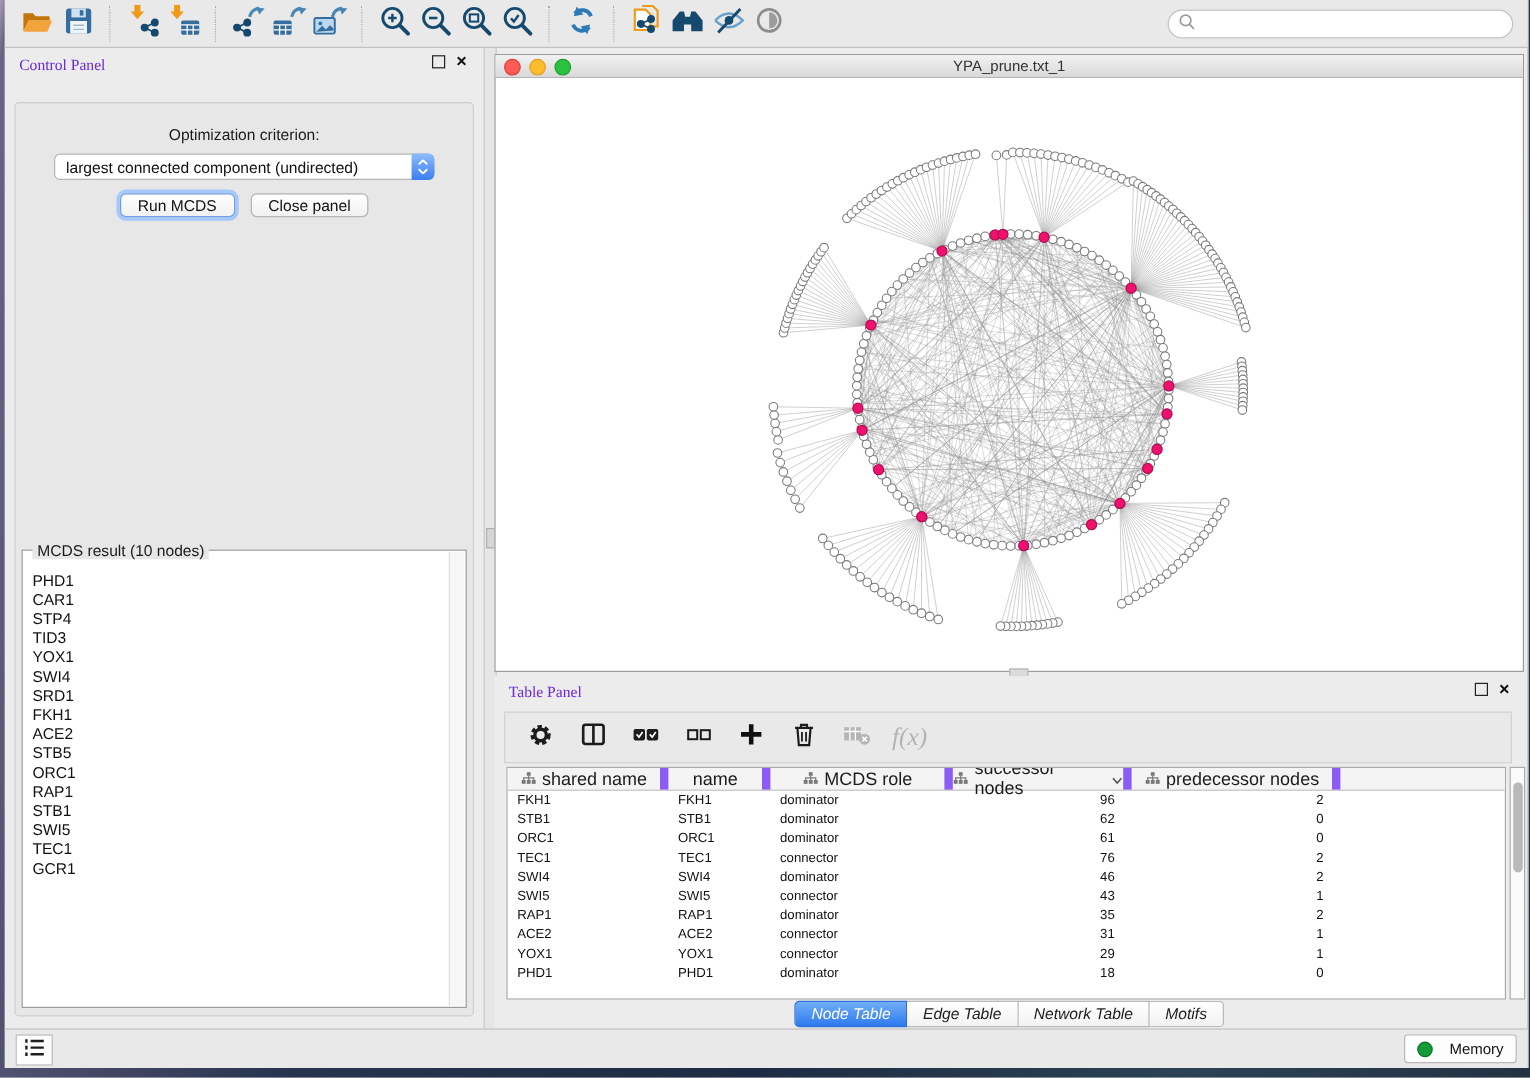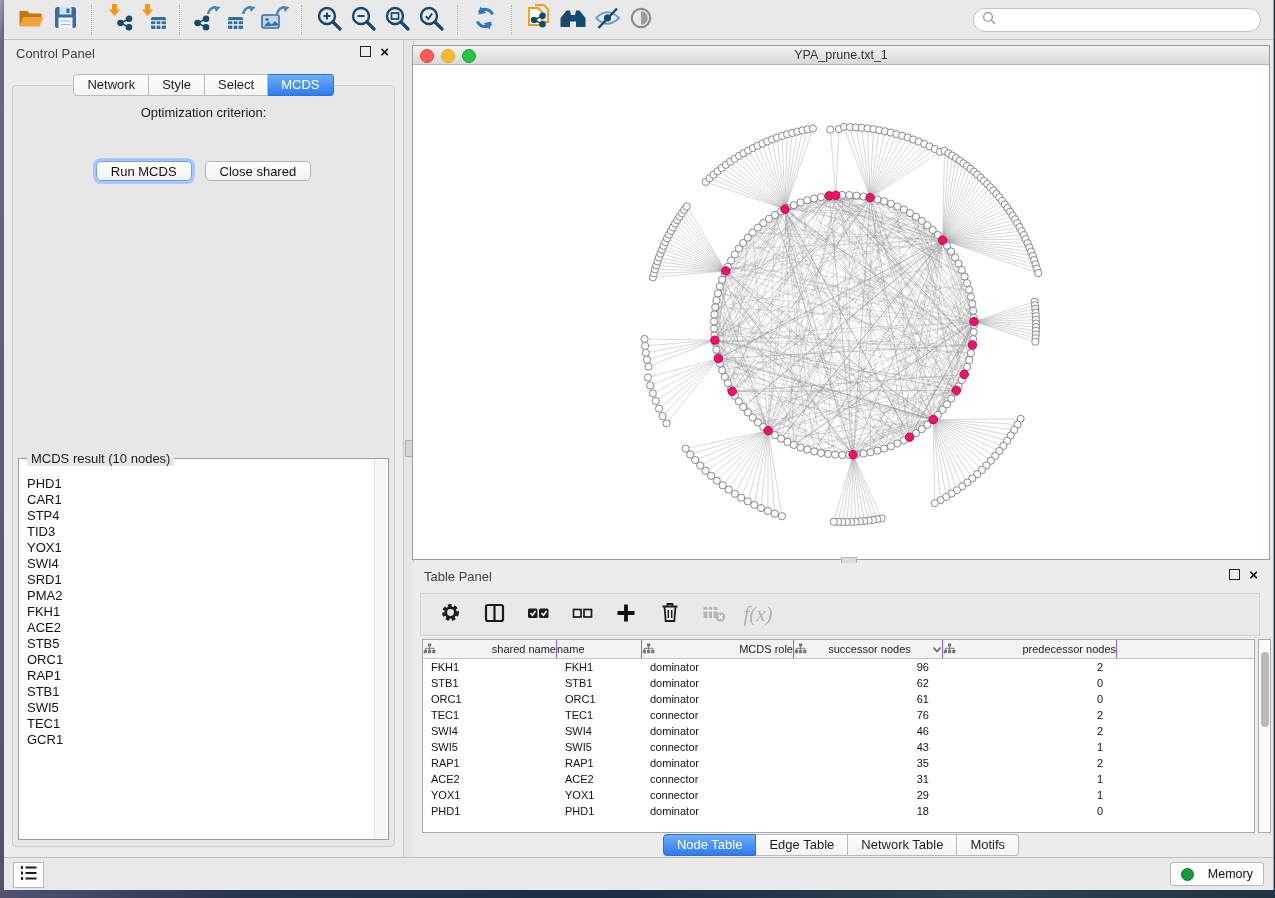--- a/index.html
+++ b/index.html
@@ -11,21 +11,21 @@
   .app{position:absolute;left:4px;top:0;width:1269px;height:890px;background:#ececec;border-right:1px solid #9a9a9a;}
   
   .toolbar{position:absolute;left:0;top:0;right:0;height:40px;background:#e9e9e9;border-bottom:1px solid #c2c2c2;display:flex;align-items:center;padding-left:10px;box-sizing:border-box;}
   .tbtn{width:34px;height:32px;display:flex;align-items:center;justify-content:center;border-radius:4px;flex:0 0 auto;}
   .tsep{width:1px;height:30px;border-left:1px dotted #adadad;margin:0 9px;flex:0 0 auto;}
   .search-wrap{position:absolute;right:12px;top:8px;width:288px;height:24px;background:#fff;border:1px solid #c3c3c3;border-radius:13px;display:flex;align-items:center;padding-left:8px;box-sizing:border-box;}
   .search-wrap input{border:none;outline:none;flex:1;font-size:12px;background:transparent;margin-left:5px;font-family:inherit;}
   
   .control-panel{position:absolute;left:0;top:40px;width:399px;bottom:32px;background:#ececec;}
   .panel-head{position:absolute;left:0;top:0;right:0;height:26px;}
-  .panel-title{position:absolute;left:12px;top:6px;font-size:13px;color:#404040;}
+  .panel-title{position:absolute;left:12px;top:6px;font-size:13px;color:#6d28d9;font-family:Liberation Serif, serif;}
   .winctl{position:absolute;top:6px;display:flex;gap:9px;align-items:center;}
   .float-ico{width:9px;height:9px;border:1.5px solid #222;display:inline-block;}
   .close-ico{font-size:15px;font-weight:bold;color:#111;line-height:11px;}
   .seg-tabs{position:absolute;left:0;right:0;display:flex;justify-content:center;z-index:3;}
   .seg{height:20px;line-height:20px;padding:0 13px;font-size:13px;background:linear-gradient(#ffffff,#f3f3f3);border:1px solid #b9b9b9;border-left:none;color:#1c1c1c;}
   .seg:first-child{border-left:1px solid #b9b9b9;border-radius:4px 0 0 4px;}
   .seg:last-child{border-radius:0 4px 4px 0;}
   .seg.sel{background:linear-gradient(#71aef7,#2e7af0);color:#fff;border-color:#2e6fd8;}
   .cp-tabs{top:34px;}
   .cp-box{position:absolute;left:8px;right:8px;top:45px;height:760px;background:#e7e7e7;border:1px solid #cdcdcd;border-radius:4px;}
@@ -52,21 +52,21 @@
   .light{width:12px;height:12px;border-radius:50%;}
   .net-title{position:absolute;left:0;right:0;top:2px;text-align:center;font-size:12.5px;color:#333;}
   .net-canvas{position:absolute;left:0;top:19px;width:858px;height:494px;}
   
   .table-panel{position:absolute;left:0;top:523px;right:3px;bottom:0;background:#ececec;}
   .tp-toolbar{position:absolute;left:8px;right:10px;top:30px;height:43px;background:#e9e9e9;border:1px solid #d2d2d2;display:flex;align-items:center;gap:14px;padding-left:14px;box-sizing:border-box;}
   .tp-btn{width:30px;height:30px;display:flex;align-items:center;justify-content:center;}
   .fx-txt{font-family:"Liberation Serif","DejaVu Serif",serif;font-style:italic;font-size:21px;color:#b3b3b3;}
   .tbl-wrap{position:absolute;left:10px;width:833px;top:76px;height:194px;background:#fff;border:1px solid #ababab;box-sizing:border-box;overflow:hidden;}
   .tbl-head{display:flex;height:18px;background:#f4f4f4;border-bottom:1px solid #c4c4c4;}
-  .th{display:flex;align-items:center;justify-content:space-between;gap:5px;font-size:11px;color:#1c1c1c;border-right:1px solid #8b5cf6;box-sizing:border-box;height:18px;}
+  .th{display:flex;align-items:center;justify-content:center;gap:5px;font-size:15px;color:#1c1c1c;border-right:7px solid #8b5cf6;box-sizing:border-box;height:18px;}
   .tr{display:flex;height:16px;align-items:center;}
   .td{font-size:11px;color:#111;box-sizing:border-box;white-space:nowrap;overflow:hidden;}
   .td.num{text-align:right;}
   .tbl-scroll{position:absolute;left:846px;width:13px;top:76px;height:194px;background:#fbfbfb;border:1px solid #ababab;box-sizing:border-box;}
   .tbl-thumb{position:absolute;left:1.5px;width:8px;top:12px;height:75px;background:#b9b9b9;border-radius:5px;}
   .tp-tabs{top:271px;}
   
   .statusbar{position:absolute;left:0;right:0;bottom:0;height:32px;background:#e9e9e9;border-top:1px solid #c2c2c2;}
   .list-btn{position:absolute;left:9px;top:4px;width:29px;height:24px;background:#fdfdfd;border:1px solid #b9b9b9;display:flex;align-items:center;justify-content:center;}
   .mem-btn{position:absolute;right:9px;top:4px;height:22px;background:#fdfdfd;border:1px solid #b9b9b9;border-radius:3px;display:flex;align-items:center;gap:14px;padding:0 10px;font-size:12.5px;color:#111;}
@@ -245,43 +245,47 @@
   </div>
 
   <div class="control-panel">
     <div class="panel-head">
       <span class="panel-title">Control Panel</span>
       <span class="winctl" style="right:14px;">
         <span class="float-ico"></span>
         <span class="close-ico">×</span>
       </span>
     </div>
-    <div class="seg-tabs cp-tabs" id="cp-tabs">
-        <div class="seg">Network</div>
-        <div class="seg">Style</div>
-        <div class="seg">Select</div>
-        <div class="seg sel">MCDS</div>
-      </div>
     <div class="cp-box">
       <div class="opt-label">Optimization criterion:</div>
+      <div class="combo">
+        <span>largest connected component (undirected)</span>
+        <span class="combo-step">
+          <svg width="9" height="5" viewBox="0 0 9 5">
+              <path d="M1 4 L4.5 0.5 L8 4" fill="none" stroke="#fff" stroke-width="1.6"></path>
+            </svg>
+          <svg width="9" height="5" viewBox="0 0 9 5">
+              <path d="M1 1 L4.5 4.5 L8 1" fill="none" stroke="#fff" stroke-width="1.6"></path>
+            </svg>
+        </span>
+      </div>
       <div class="btn-row">
         <button class="mac-btn focus">Run MCDS</button>
-        <button class="mac-btn">Close shared</button>
+        <button class="mac-btn">Close panel</button>
       </div>
       <div class="result-group">
         <span class="result-legend">MCDS result (10 nodes)</span>
         <div class="result-list" id="mcds-list">
             <div>PHD1</div>
             <div>CAR1</div>
             <div>STP4</div>
             <div>TID3</div>
             <div>YOX1</div>
             <div>SWI4</div>
             <div>SRD1</div>
-            <div>PMA2</div>
             <div>FKH1</div>
             <div>ACE2</div>
             <div>STB5</div>
             <div>ORC1</div>
             <div>RAP1</div>
             <div>STB1</div>
             <div>SWI5</div>
             <div>TEC1</div>
             <div>GCR1</div>
           </div>
@@ -1383,21 +1387,21 @@
               <div class="td" style="width: 85px; padding: 0px 0px 0px 8px;">PHD1</div>
               <div class="td" style="width: 152px; padding: 0px 0px 0px 8px;">dominator</div>
               <div class="td num" style="width: 149px; padding: 0px 14px 0px 0px;">18</div>
               <div class="td num" style="width: 174px; padding: 0px 14px 0px 0px;">0</div>
             </div>
           </div>
       </div>
       <div class="tbl-scroll">
           <div class="tbl-thumb"></div>
         </div>
-      <div class="seg-tabs tp-tabs" id="tp-tabs" style="left:0;right:0;">
+      <div class="seg-tabs tp-tabs" id="tp-tabs" style="left:0;right:0;font-style:italic;">
           <div class="seg sel">Node Table</div>
           <div class="seg">Edge Table</div>
           <div class="seg">Network Table</div>
           <div class="seg">Motifs</div>
         </div>
     </div>
   </div>
 
   <div class="statusbar">
     <div class="list-btn">

